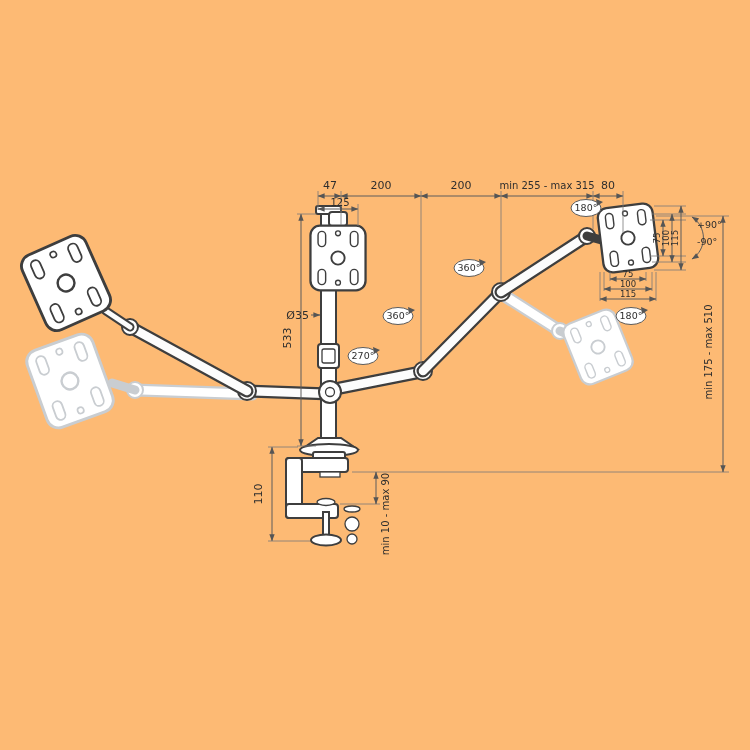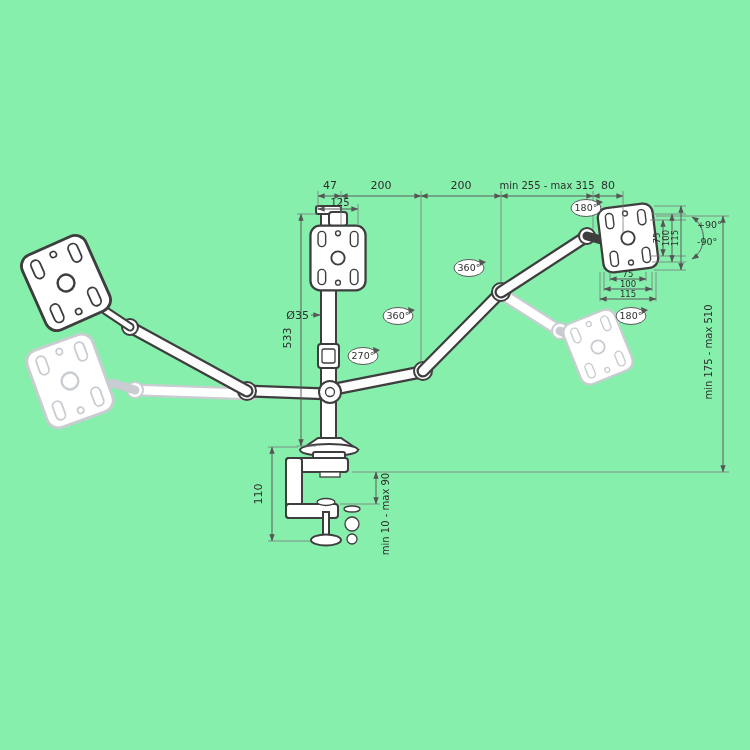--- a/index.html
+++ b/index.html
@@ -1,16 +1,16 @@
 <!DOCTYPE html>
 <html><head>
 <meta charset="utf-8">
 <style>
   html,body{margin:0;padding:0;background:#fff}
-  .stage{width:750px;height:750px;background:#86efac;position:relative;overflow:hidden;
+  .stage{width:750px;height:750px;background:#fdba74;position:relative;overflow:hidden;
          font-family:"DejaVu Sans", sans-serif}
   svg{display:block}
   .dim{stroke:#5c5c5c;stroke-width:1;fill:none}
   .thin{stroke:#7a7a7a;stroke-width:0.8;fill:none}
   .dimtext{font-family:"DejaVu Sans", sans-serif;font-size:11px;fill:#2e2e2e}
   .mid{font-size:10px}
   .small{font-size:8.5px}
   .angletext{font-family:"DejaVu Sans", sans-serif;font-size:9.5px;fill:#2e2e2e}
   .part{fill:#ffffff;stroke:#3e3e3e;stroke-width:2}
   .part-thin{fill:#ffffff;stroke:#3e3e3e;stroke-width:1.3}

